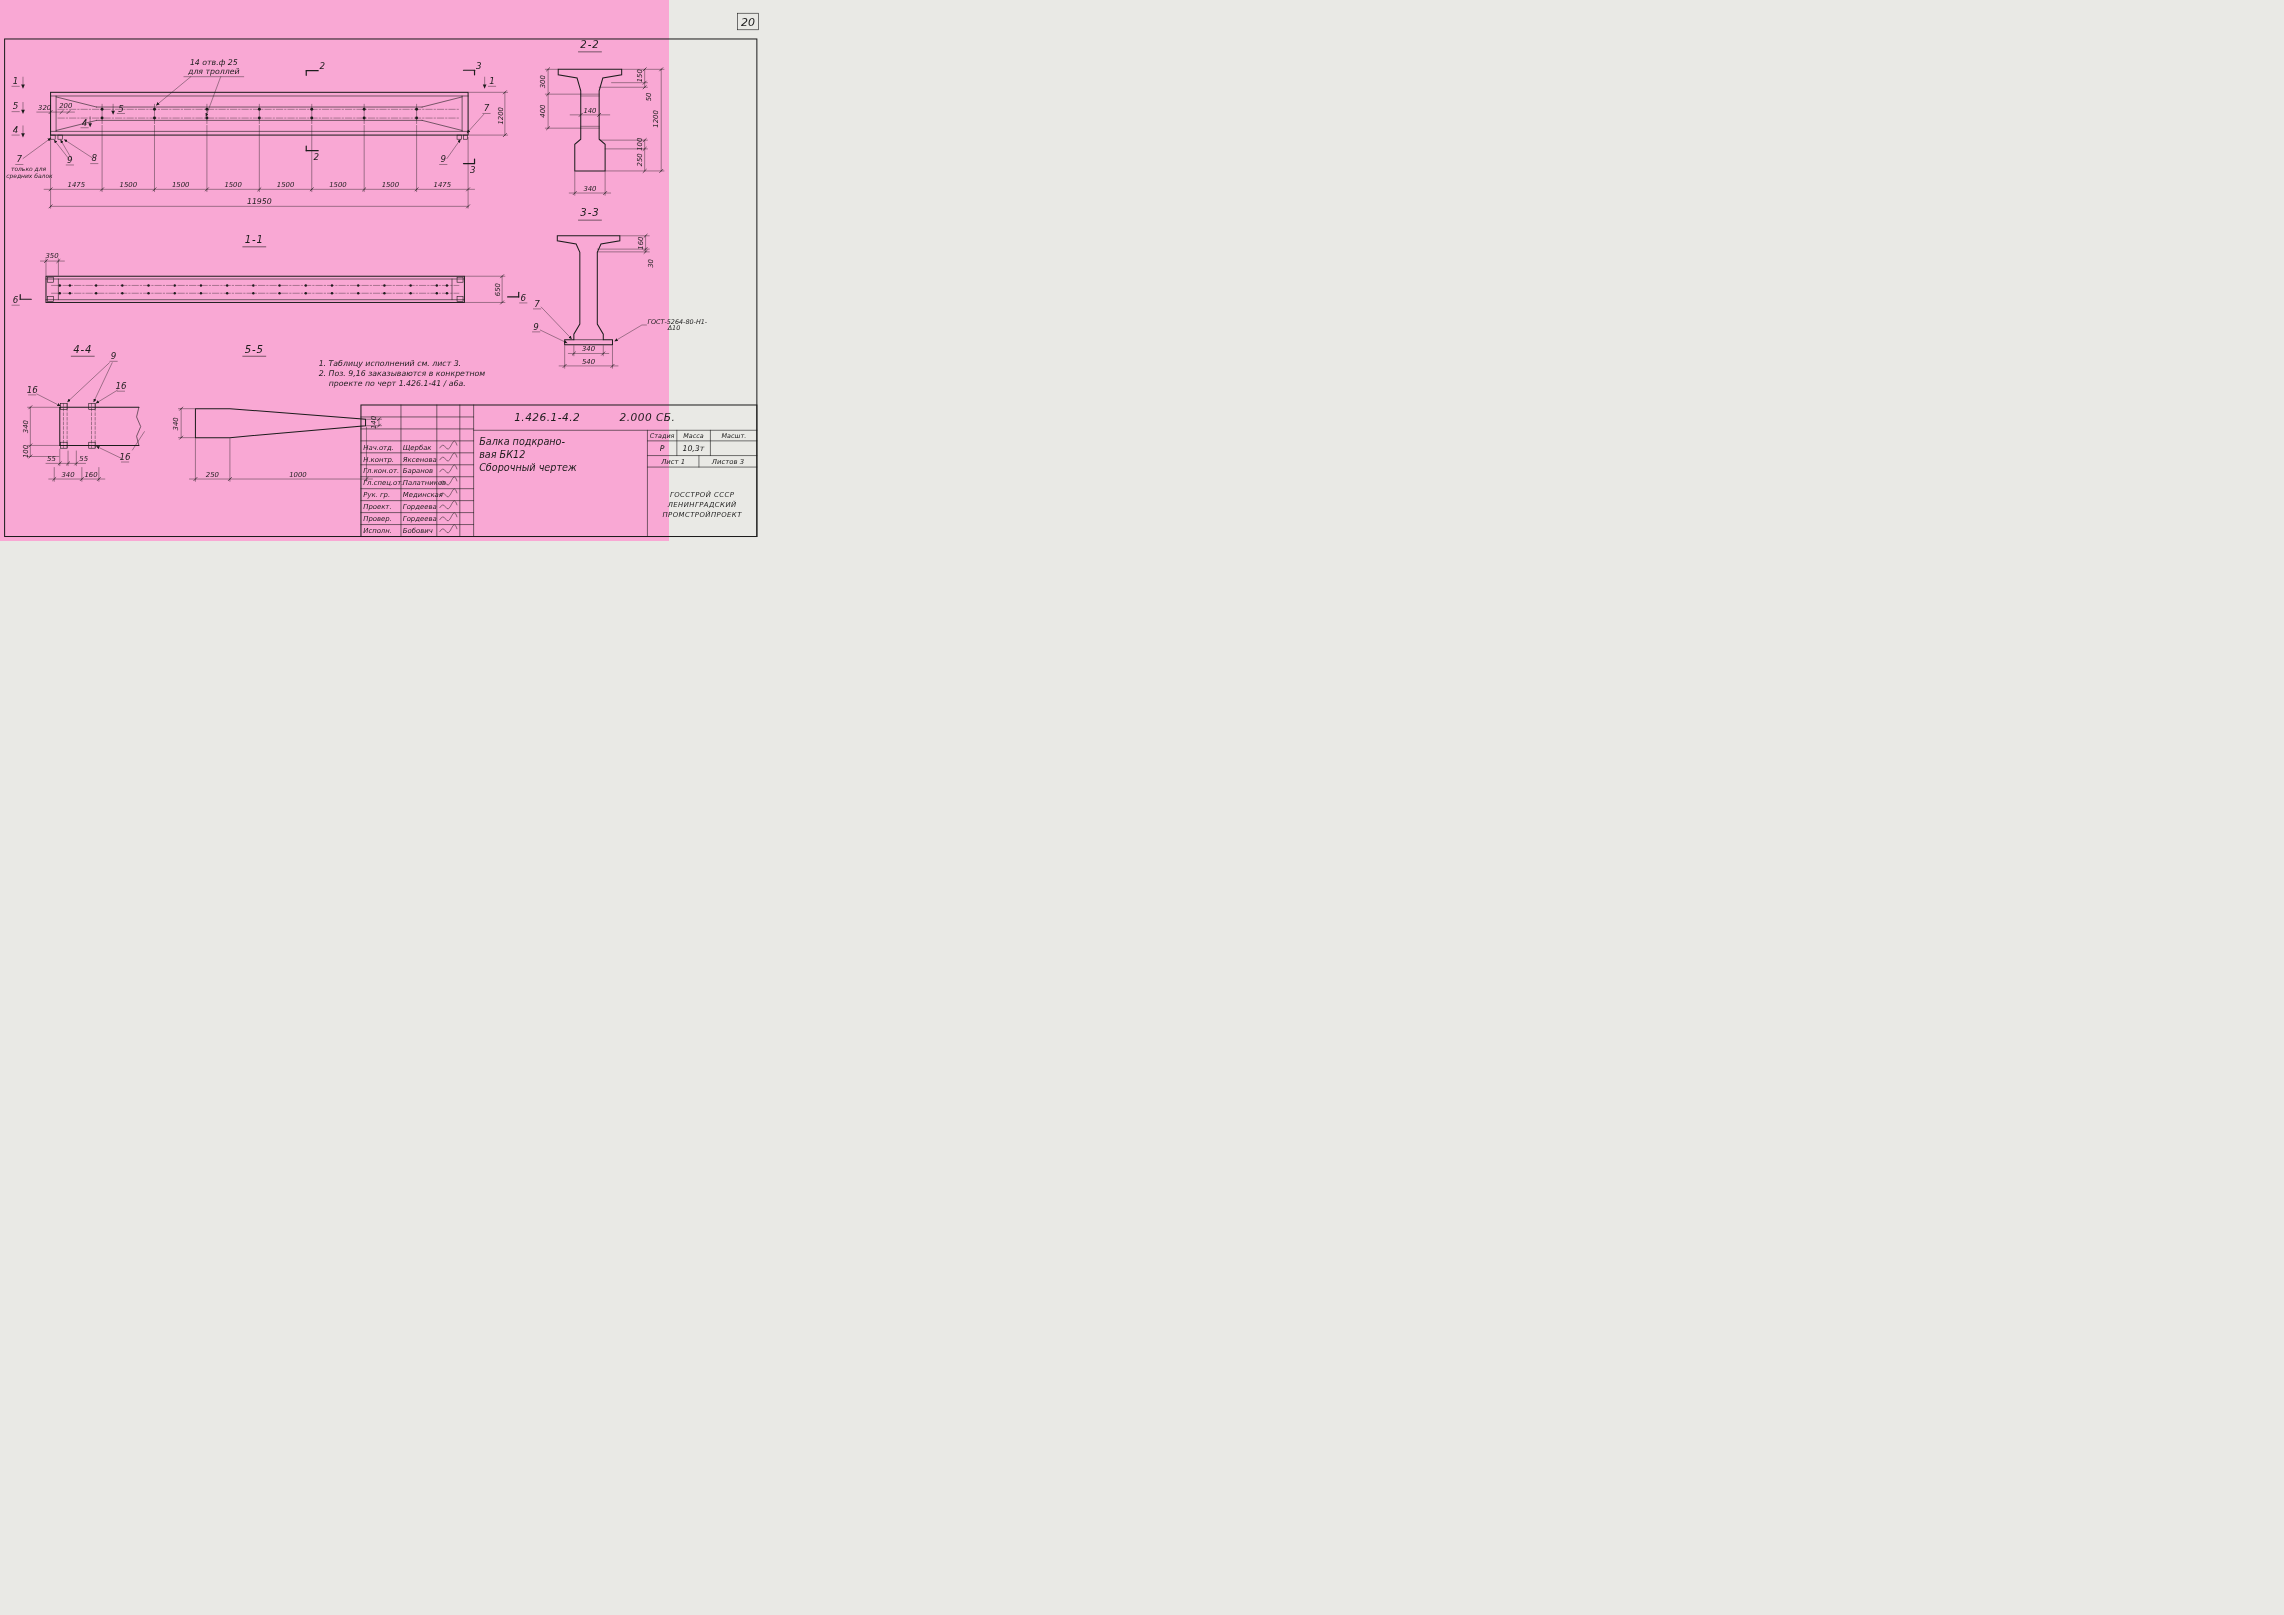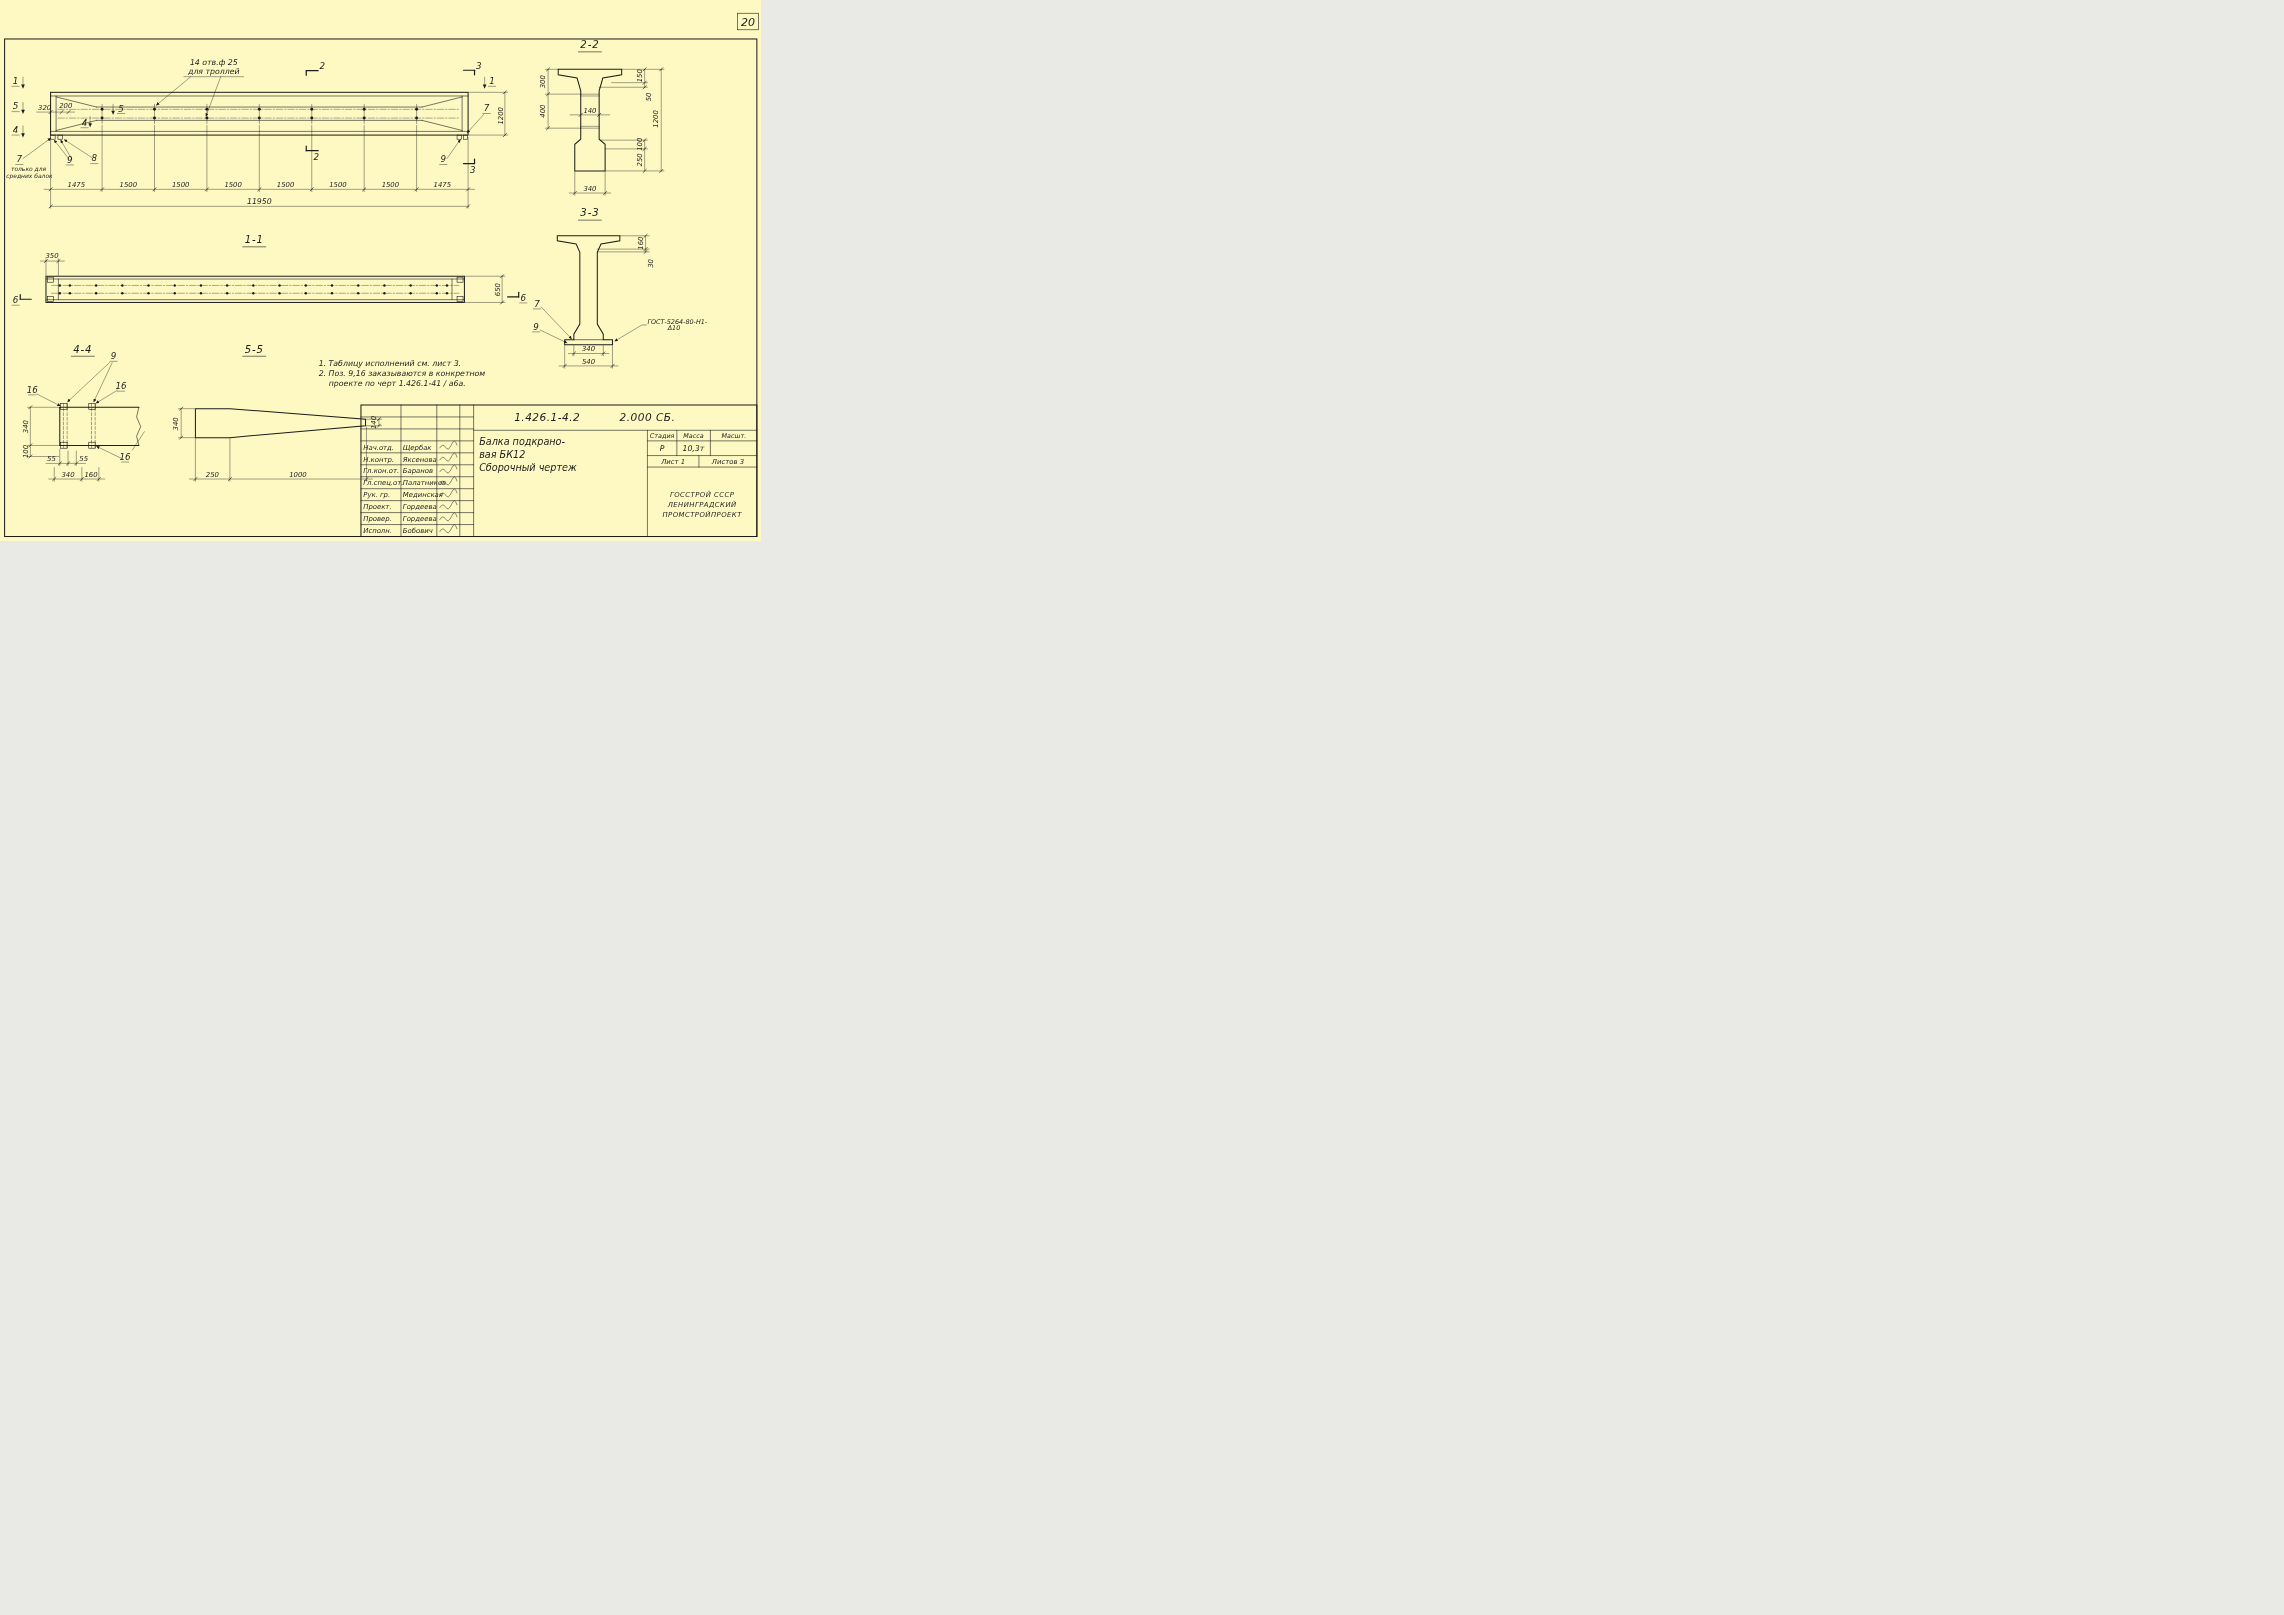--- a/index.html
+++ b/index.html
@@ -1,16 +1,16 @@
 <!DOCTYPE html>
 <html style="font-size:7.4px"><head>
 <meta charset="utf-8">
 <style>
   html,body{margin:0;padding:0;background:#e9e9e5;}
-  .sheet{width:761px;height:541px;background:#fef9c3;position:relative;font-family:"DejaVu Sans",sans-serif;}
+  .sheet{width:669px;height:541px;background:#f9a8d4;position:relative;font-family:"DejaVu Sans",sans-serif;}
   svg{display:block}
   svg text{font-family:"DejaVu Sans",sans-serif;font-style:italic;fill:#1c1c1c}
   .ln{stroke:#1c1c1c;fill:none;stroke-linecap:round}
   .heavy{stroke-width:2.2}
   .med{stroke-width:1.3}
   .thin{stroke-width:0.9}
   .flag{stroke-width:2.6}
   .cl{stroke-dasharray:14 4 3 4;stroke-width:0.8}
   .hid{stroke-dasharray:6 4;stroke-width:0.9}
   .tick{stroke:#1c1c1c;stroke-width:1.5}

